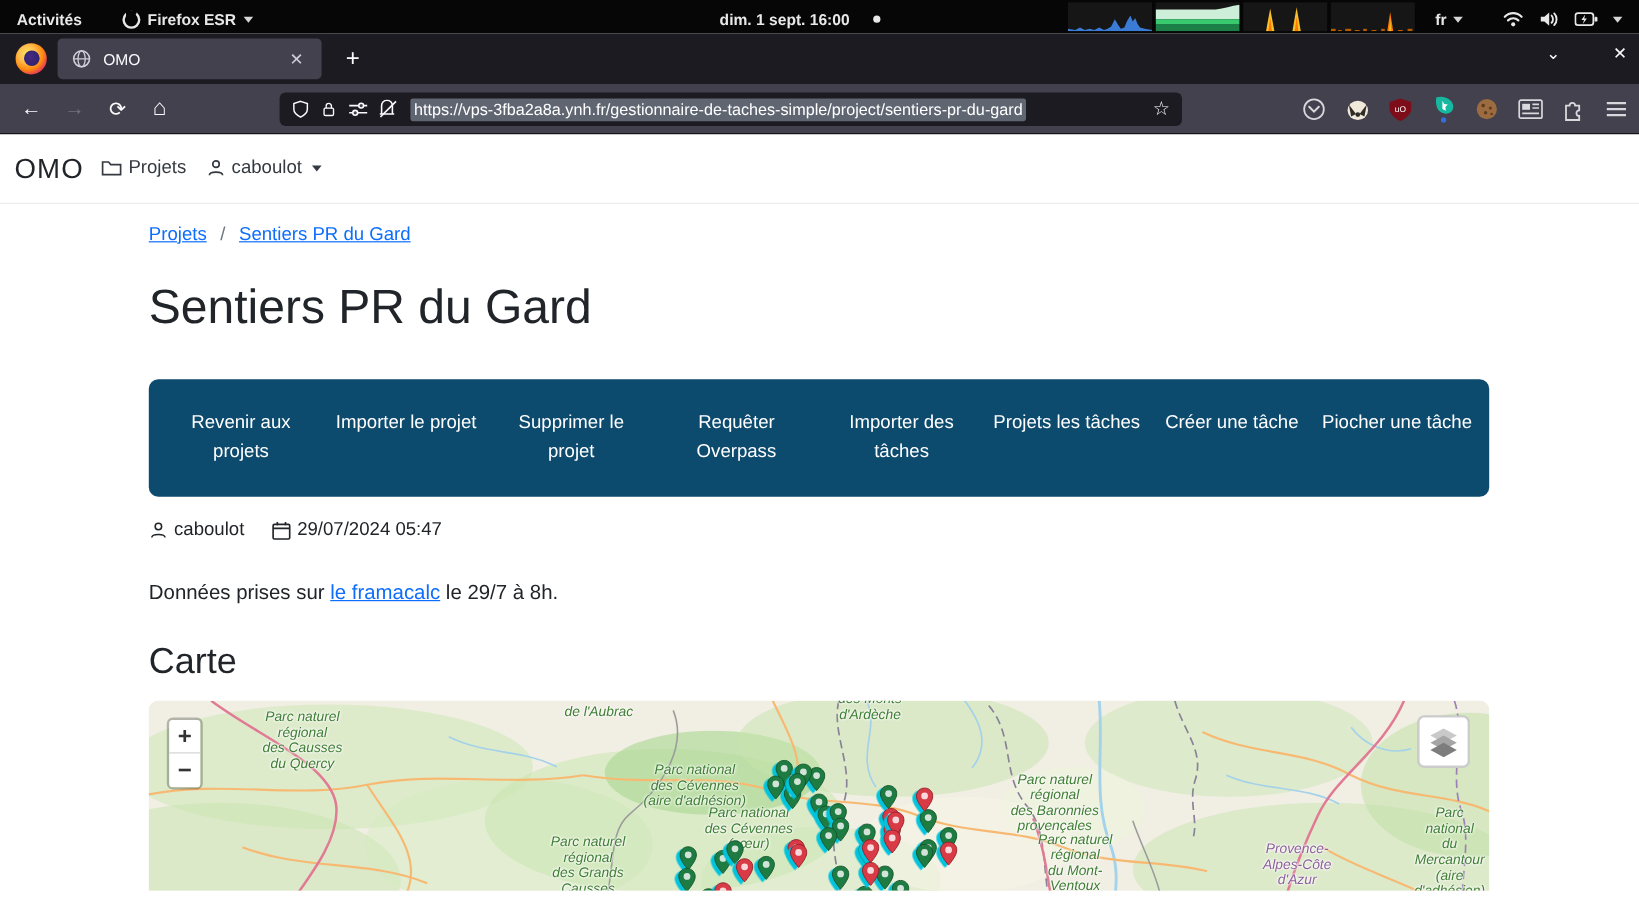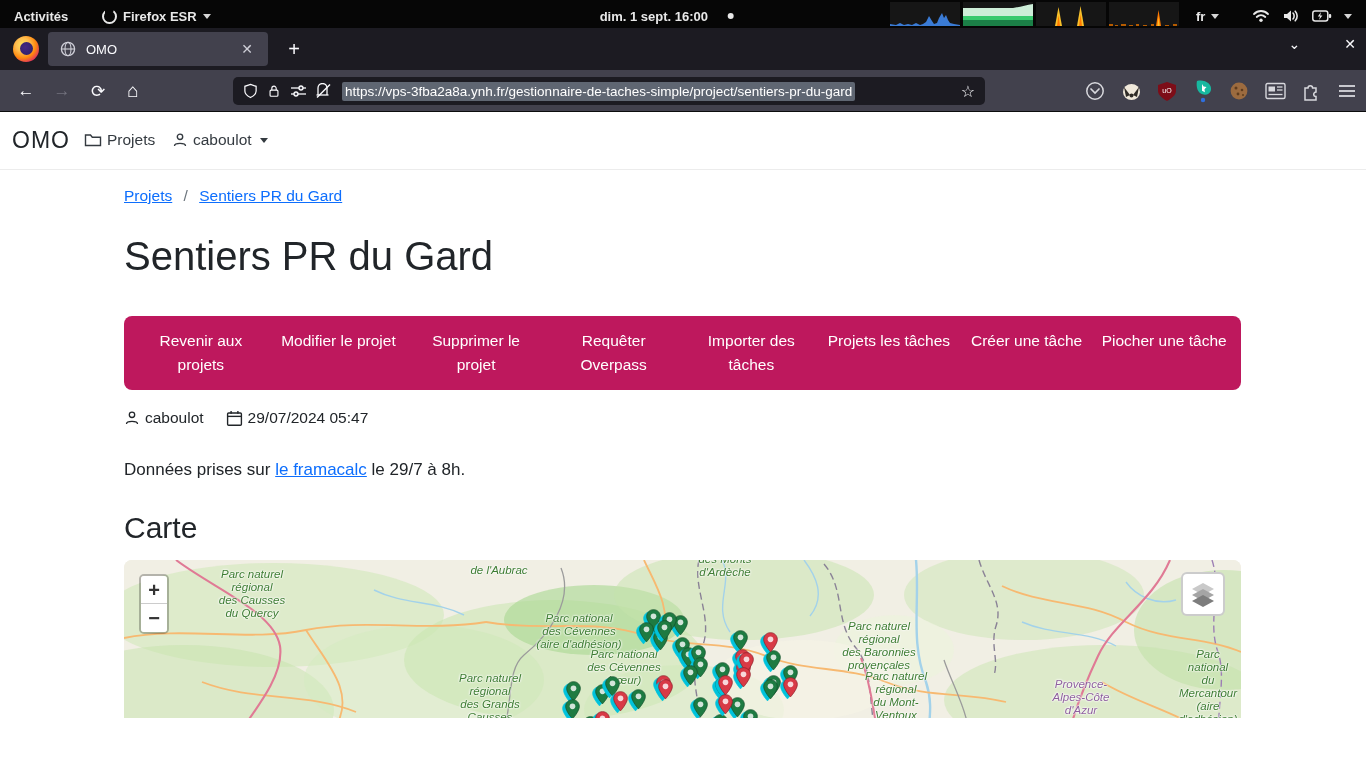--- a/index.html
+++ b/index.html
@@ -54,21 +54,21 @@
   .brand { position:absolute; left:12px; top:15px; font-size:23px; letter-spacing:1px; color:#212529; text-decoration:none; }
   .nav-link { position:absolute; top:19px; display:flex; align-items:center; gap:5px; font-size:15.5px;
     color:#343a40; text-decoration:none; }
 
   
   .content { position:absolute; left:124px; top:170px; width:1117px; color:#212529; }
   .breadcrumb { margin-top:17px; font-size:15.5px; }
   .breadcrumb a { color:#0d6efd; text-decoration:underline; }
   .breadcrumb .sep { color:#6c757d; margin:0 7px; }
   h1.title { margin-top:29px; font-size:40px; font-weight:400; color:#212529; }
-  .actions { margin-top:37px; display:flex; background:#be185d; border-radius:8px; padding:6px 8px; }
+  .actions { margin-top:37px; display:flex; background:#0c4a6e; border-radius:8px; padding:18px 8px; }
   .action-btn { flex:1; color:#fff; text-align:center; font-size:15.5px; line-height:24px;
     text-decoration:none; padding:7px 6px; }
   .meta { margin-top:19px; display:flex; align-items:center; font-size:15.5px; color:#212529; }
   .meta .mic { display:flex; align-items:center; margin-right:5px; }
   .meta .gap { width:22px; }
   .desc { margin-top:33px; font-size:17px; color:#212529; }
   .desc a { color:#0d6efd; text-decoration:underline; }
   h2.subtitle { margin-top:31px; font-size:30px; font-weight:400; }
 
   
@@ -301,21 +301,21 @@
   <div class="breadcrumb">
     <a href="#">Projets</a>
     <span class="sep">/</span>
     <a href="#">Sentiers PR du Gard</a>
   </div>
 
   <h1 class="title">Sentiers PR du Gard</h1>
 
   <div class="actions" id="actions">
       <a class="action-btn" href="#">Revenir aux projets</a>
-      <a class="action-btn" href="#">Modifier le projet</a>
+      <a class="action-btn" href="#">Importer le projet</a>
       <a class="action-btn" href="#">Supprimer le projet</a>
       <a class="action-btn" href="#">Requêter Overpass</a>
       <a class="action-btn" href="#">Importer des tâches</a>
       <a class="action-btn" href="#">Projets les tâches</a>
       <a class="action-btn" href="#">Créer une tâche</a>
       <a class="action-btn" href="#">Piocher une tâche</a>
     </div>
 
   <div class="meta">
     <span class="mic">

